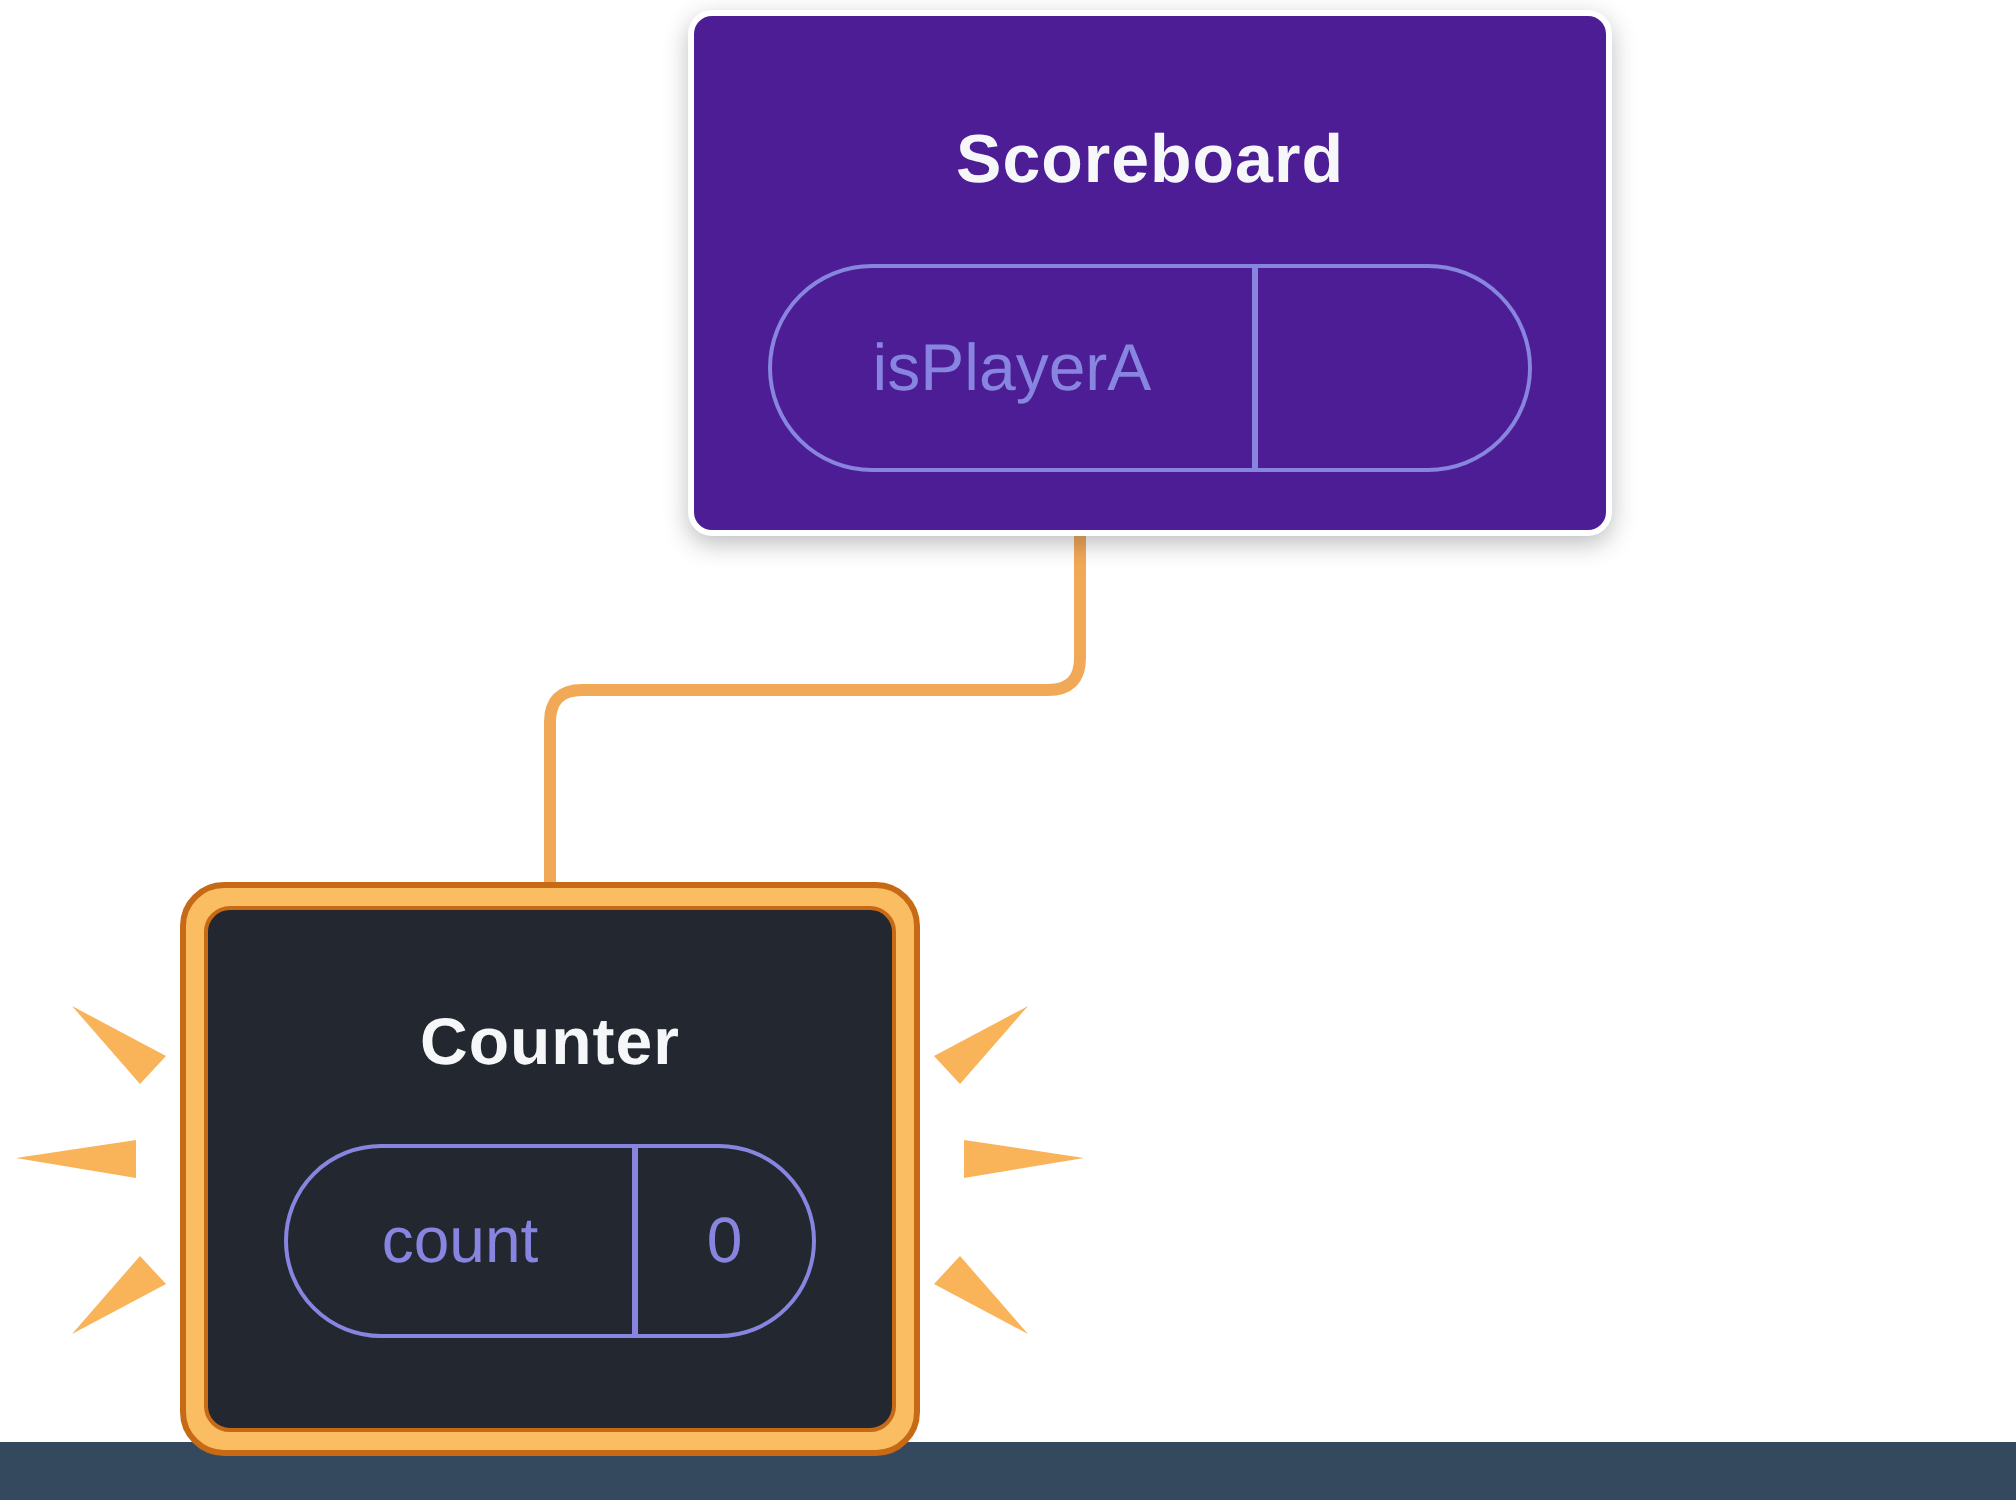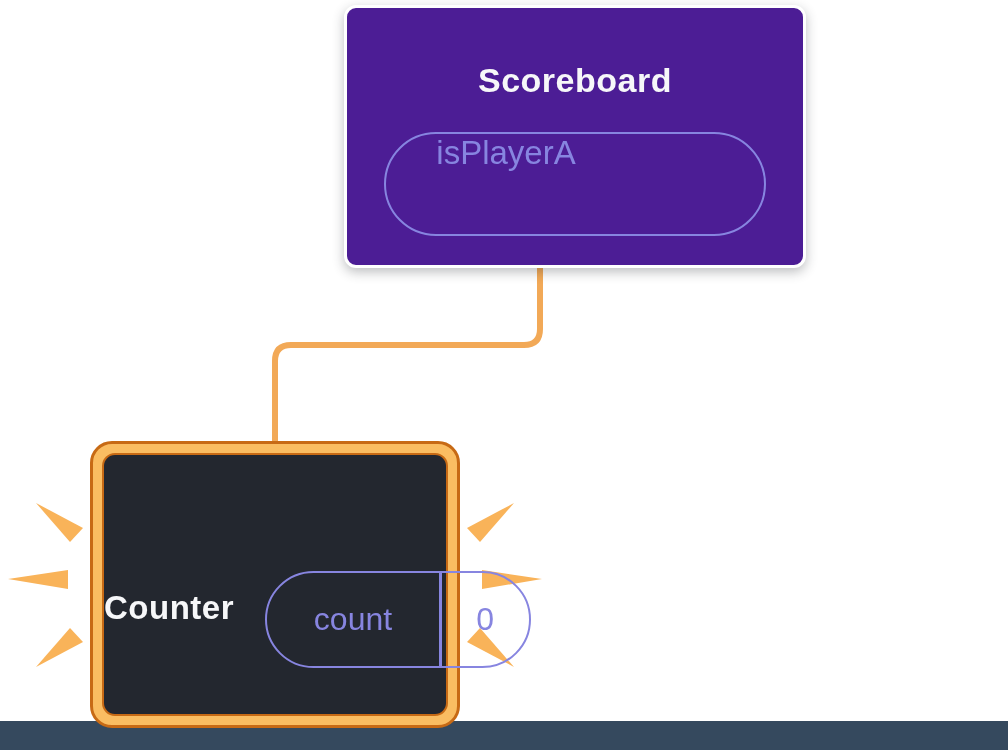--- a/index.html
+++ b/index.html
@@ -69,21 +69,20 @@
     display: flex;
     align-items: stretch;
     border: 2.5px solid #8785E0;
     color: #8785E0;
   }
 
   .parent-box .state-pill {
     width: 382px;
     height: 104px;
     border-radius: 52px;
-    flex-direction: column;
   }
 
   .state-cell {
     display: flex;
     align-items: center;
     justify-content: center;
     font-size: 33px;
   }
 
   .parent-box .state-cell.name  { width: 240px; }
@@ -107,33 +106,32 @@
     display: block;
   }
 
   .child-inner {
     width: 100%;
     height: 100%;
     background: #23272F;
     border: 2px solid #C76A15;
     border-radius: 13px;
     display: flex;
-    flex-direction: row;
+    flex-direction: column;
     align-items: center;
     padding-top: 46px;
     gap: 31px;
   }
 
   .child-box .component-title { font-size: 33px; }
 
   .child-box .state-pill {
     width: 266px;
     height: 97px;
     border-radius: 49px;
-    margin-top: 24px;
   }
 
   .child-box .state-cell { font-size: 32px; }
   .child-box .state-cell.name  { width: 173px; }
   .child-box .state-cell.value { width: 88px; }
 </style>
 </head>
 <body>
 
 <div class="canvas">

